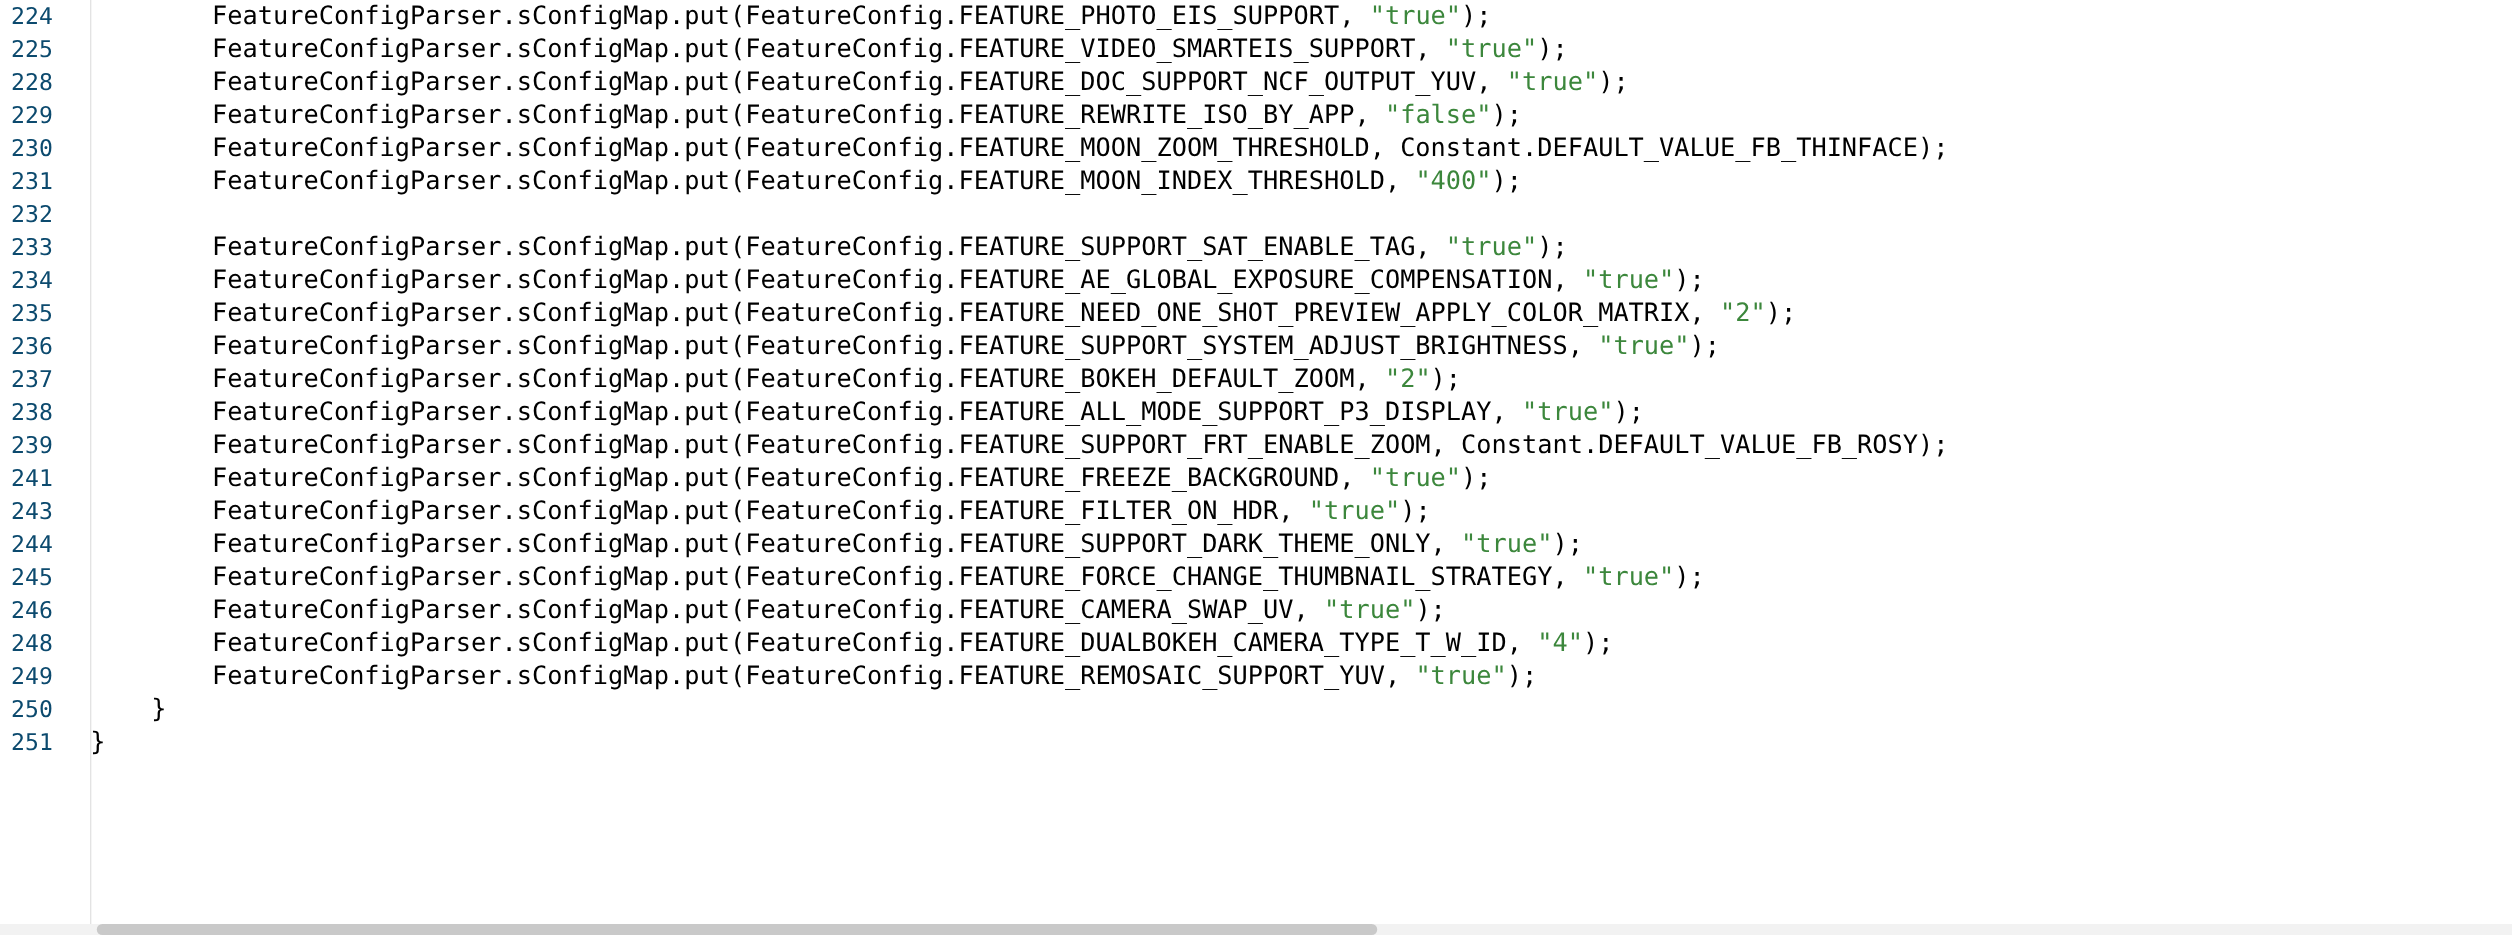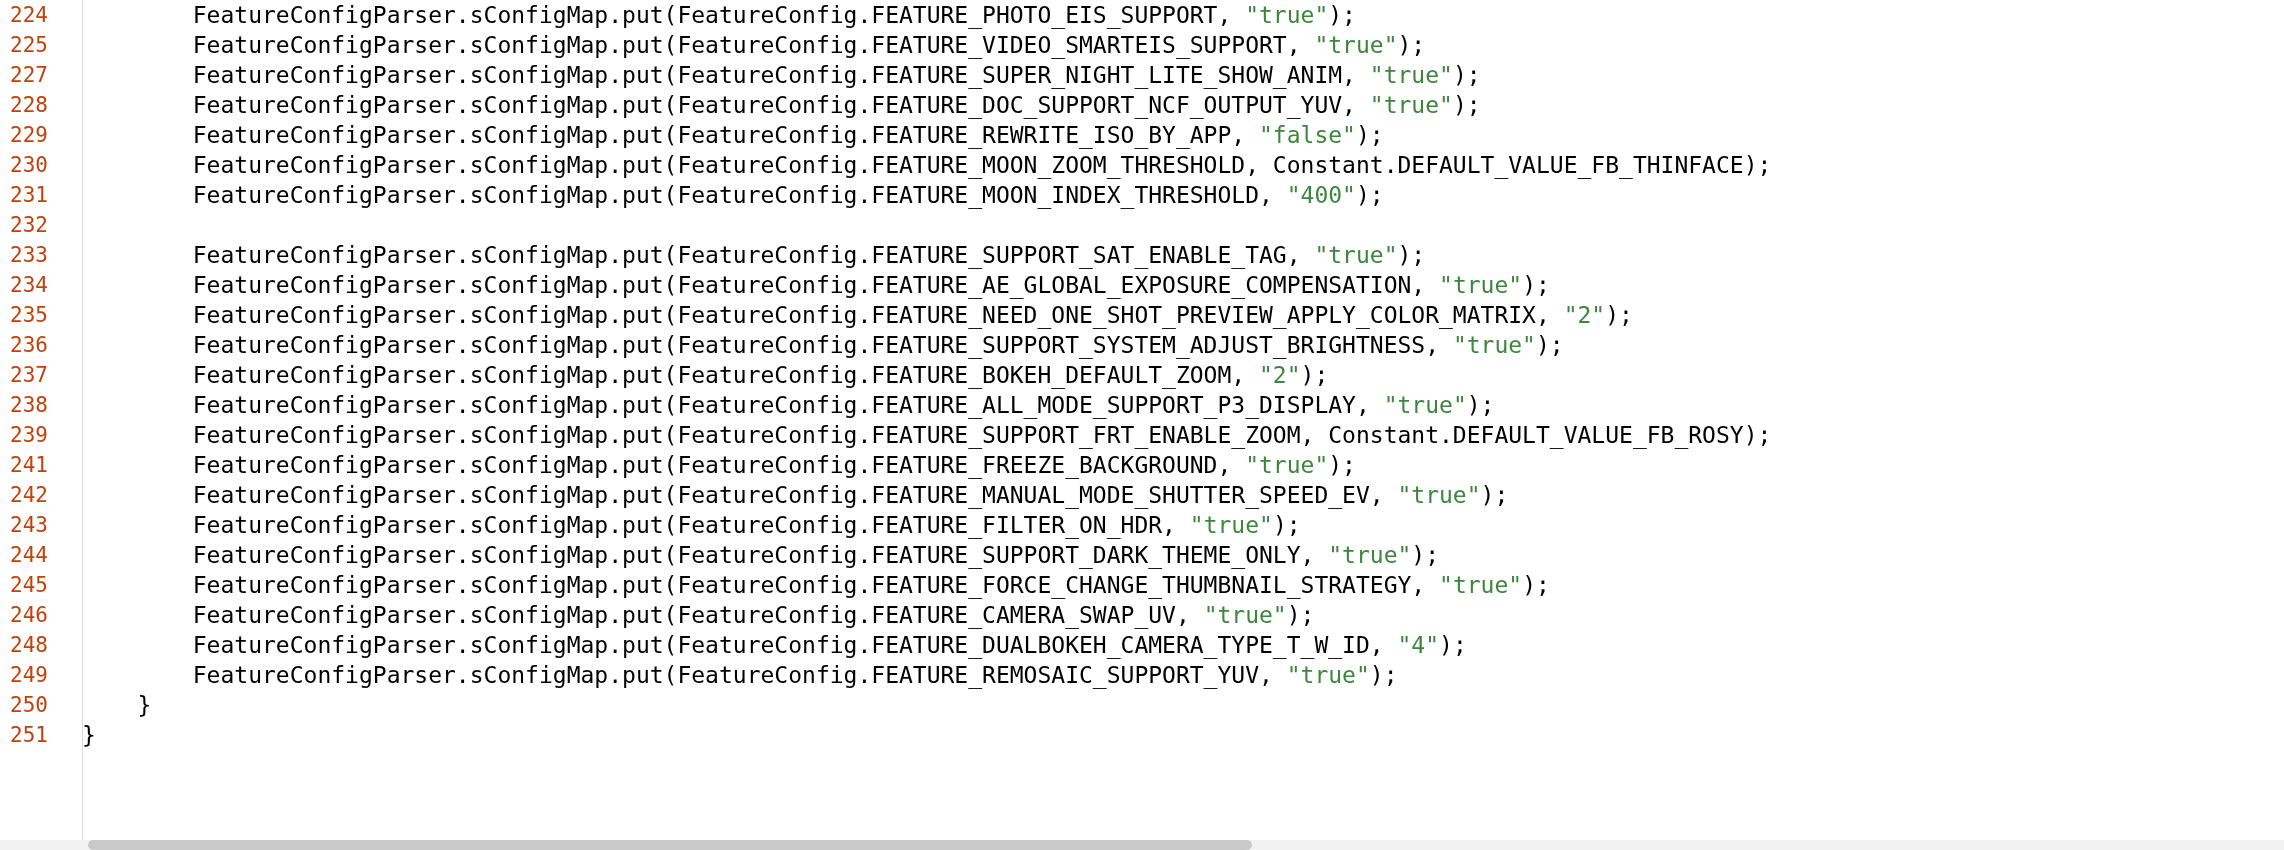--- a/index.html
+++ b/index.html
@@ -31,21 +31,21 @@
     line-height: 30px;
     white-space: pre;
   }
   .ln {
     flex: 0 0 82px;
     width: 82px;
     box-sizing: border-box;
     text-align: right;
     padding-right: 34px;
     font-size: 21px;
-    color: #c2410c;
+    color: #0c4a6e;
     user-select: none;
   }
   .gutter-sep {
     position: absolute;
     left: 82px;
     top: 0;
     height: 840px;
     width: 1px;
     background: #dcdcdc;
   }
@@ -74,35 +74,33 @@
     background: #c9c9c9;
   }
 </style>
 </head>
 <body>
 
 <div class="viewer">
   <div id="lines">
       <div class="line"><span class="ln">224</span><span class="code"><span>        FeatureConfigParser.sConfigMap.put(FeatureConfig.FEATURE_PHOTO_EIS_SUPPORT, </span><span class="str" style="color: rgb(60, 135, 60);">"true"</span><span>);</span></span></div>
       <div class="line"><span class="ln">225</span><span class="code"><span>        FeatureConfigParser.sConfigMap.put(FeatureConfig.FEATURE_VIDEO_SMARTEIS_SUPPORT, </span><span class="str" style="color: rgb(60, 135, 60);">"true"</span><span>);</span></span></div>
-      <div class="line"><span class="ln">227</span><span class="code"><span>        FeatureConfigParser.sConfigMap.put(FeatureConfig.FEATURE_SUPER_NIGHT_LITE_SHOW_ANIM, </span><span class="str" style="color: rgb(60, 135, 60);">"true"</span><span>);</span></span></div>
       <div class="line"><span class="ln">228</span><span class="code"><span>        FeatureConfigParser.sConfigMap.put(FeatureConfig.FEATURE_DOC_SUPPORT_NCF_OUTPUT_YUV, </span><span class="str" style="color: rgb(60, 135, 60);">"true"</span><span>);</span></span></div>
       <div class="line"><span class="ln">229</span><span class="code"><span>        FeatureConfigParser.sConfigMap.put(FeatureConfig.FEATURE_REWRITE_ISO_BY_APP, </span><span class="str" style="color: rgb(60, 135, 60);">"false"</span><span>);</span></span></div>
       <div class="line"><span class="ln">230</span><span class="code"><span>        FeatureConfigParser.sConfigMap.put(FeatureConfig.FEATURE_MOON_ZOOM_THRESHOLD, Constant.DEFAULT_VALUE_FB_THINFACE);</span></span></div>
       <div class="line"><span class="ln">231</span><span class="code"><span>        FeatureConfigParser.sConfigMap.put(FeatureConfig.FEATURE_MOON_INDEX_THRESHOLD, </span><span class="str" style="color: rgb(60, 135, 60);">"400"</span><span>);</span></span></div>
       <div class="line"><span class="ln">232</span></div>
       <div class="line"><span class="ln">233</span><span class="code"><span>        FeatureConfigParser.sConfigMap.put(FeatureConfig.FEATURE_SUPPORT_SAT_ENABLE_TAG, </span><span class="str" style="color: rgb(60, 135, 60);">"true"</span><span>);</span></span></div>
       <div class="line"><span class="ln">234</span><span class="code"><span>        FeatureConfigParser.sConfigMap.put(FeatureConfig.FEATURE_AE_GLOBAL_EXPOSURE_COMPENSATION, </span><span class="str" style="color: rgb(60, 135, 60);">"true"</span><span>);</span></span></div>
       <div class="line"><span class="ln">235</span><span class="code"><span>        FeatureConfigParser.sConfigMap.put(FeatureConfig.FEATURE_NEED_ONE_SHOT_PREVIEW_APPLY_COLOR_MATRIX, </span><span class="str" style="color: rgb(60, 135, 60);">"2"</span><span>);</span></span></div>
       <div class="line"><span class="ln">236</span><span class="code"><span>        FeatureConfigParser.sConfigMap.put(FeatureConfig.FEATURE_SUPPORT_SYSTEM_ADJUST_BRIGHTNESS, </span><span class="str" style="color: rgb(60, 135, 60);">"true"</span><span>);</span></span></div>
       <div class="line"><span class="ln">237</span><span class="code"><span>        FeatureConfigParser.sConfigMap.put(FeatureConfig.FEATURE_BOKEH_DEFAULT_ZOOM, </span><span class="str" style="color: rgb(60, 135, 60);">"2"</span><span>);</span></span></div>
       <div class="line"><span class="ln">238</span><span class="code"><span>        FeatureConfigParser.sConfigMap.put(FeatureConfig.FEATURE_ALL_MODE_SUPPORT_P3_DISPLAY, </span><span class="str" style="color: rgb(60, 135, 60);">"true"</span><span>);</span></span></div>
       <div class="line"><span class="ln">239</span><span class="code"><span>        FeatureConfigParser.sConfigMap.put(FeatureConfig.FEATURE_SUPPORT_FRT_ENABLE_ZOOM, Constant.DEFAULT_VALUE_FB_ROSY);</span></span></div>
       <div class="line"><span class="ln">241</span><span class="code"><span>        FeatureConfigParser.sConfigMap.put(FeatureConfig.FEATURE_FREEZE_BACKGROUND, </span><span class="str" style="color: rgb(60, 135, 60);">"true"</span><span>);</span></span></div>
-      <div class="line"><span class="ln">242</span><span class="code"><span>        FeatureConfigParser.sConfigMap.put(FeatureConfig.FEATURE_MANUAL_MODE_SHUTTER_SPEED_EV, </span><span class="str" style="color: rgb(60, 135, 60);">"true"</span><span>);</span></span></div>
       <div class="line"><span class="ln">243</span><span class="code"><span>        FeatureConfigParser.sConfigMap.put(FeatureConfig.FEATURE_FILTER_ON_HDR, </span><span class="str" style="color: rgb(60, 135, 60);">"true"</span><span>);</span></span></div>
       <div class="line"><span class="ln">244</span><span class="code"><span>        FeatureConfigParser.sConfigMap.put(FeatureConfig.FEATURE_SUPPORT_DARK_THEME_ONLY, </span><span class="str" style="color: rgb(60, 135, 60);">"true"</span><span>);</span></span></div>
       <div class="line"><span class="ln">245</span><span class="code"><span>        FeatureConfigParser.sConfigMap.put(FeatureConfig.FEATURE_FORCE_CHANGE_THUMBNAIL_STRATEGY, </span><span class="str" style="color: rgb(60, 135, 60);">"true"</span><span>);</span></span></div>
       <div class="line"><span class="ln">246</span><span class="code"><span>        FeatureConfigParser.sConfigMap.put(FeatureConfig.FEATURE_CAMERA_SWAP_UV, </span><span class="str" style="color: rgb(60, 135, 60);">"true"</span><span>);</span></span></div>
       <div class="line"><span class="ln">248</span><span class="code"><span>        FeatureConfigParser.sConfigMap.put(FeatureConfig.FEATURE_DUALBOKEH_CAMERA_TYPE_T_W_ID, </span><span class="str" style="color: rgb(60, 135, 60);">"4"</span><span>);</span></span></div>
       <div class="line"><span class="ln">249</span><span class="code"><span>        FeatureConfigParser.sConfigMap.put(FeatureConfig.FEATURE_REMOSAIC_SUPPORT_YUV, </span><span class="str" style="color: rgb(60, 135, 60);">"true"</span><span>);</span></span></div>
       <div class="line"><span class="ln">250</span><span class="code"><span>    }</span></span></div>
       <div class="line"><span class="ln">251</span><span class="code"><span>}</span></span></div>
     </div>
   <div class="gutter-sep" style="background: rgb(220, 220, 220);"></div>

